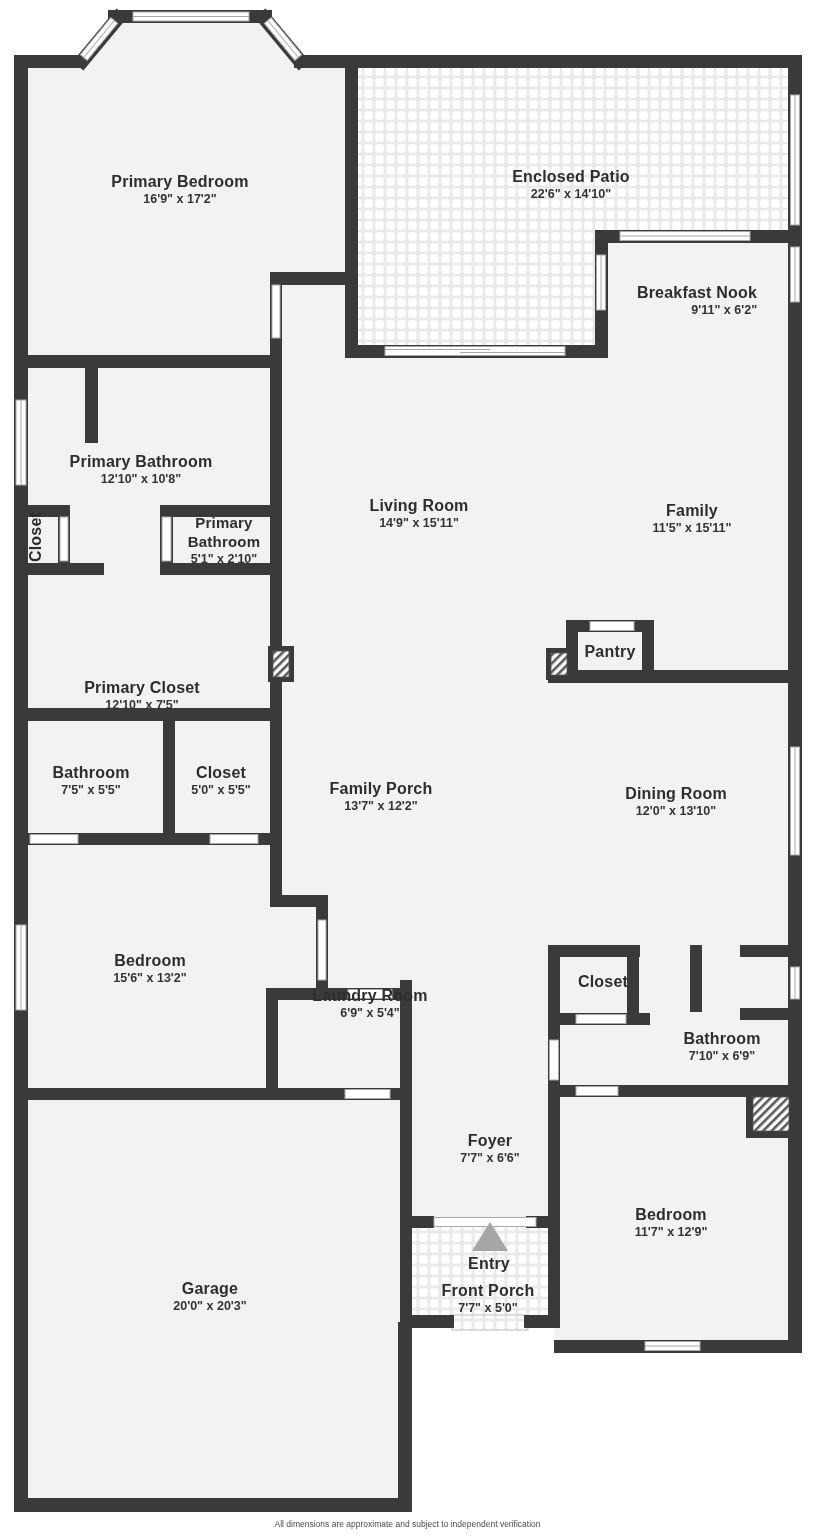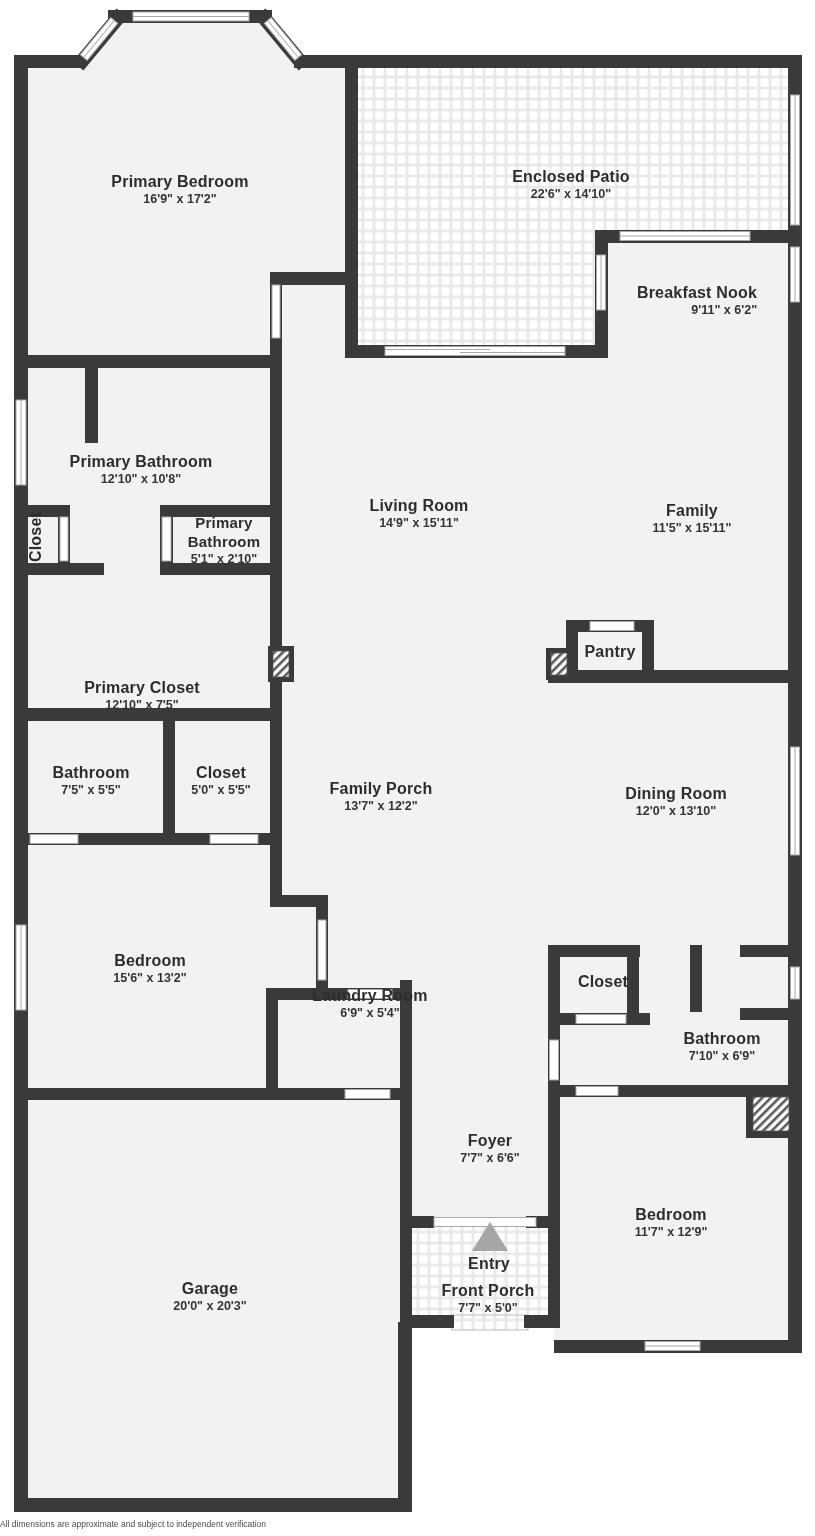--- a/index.html
+++ b/index.html
@@ -5,21 +5,21 @@
   html,body{margin:0;padding:0;background:#ffffff;}
   body{width:815px;height:1536px;position:relative;font-family:"Liberation Sans","DejaVu Sans",sans-serif;}
   #plan-wrap{position:absolute;inset:0;}
   svg{position:absolute;left:0;top:0;}
   .room-label{position:absolute;transform:translate(-50%,-50%);text-align:center;color:#2d2d2d;line-height:1.25;white-space:nowrap;pointer-events:none;}
   .room-label .rname{font-size:16px;font-weight:700;letter-spacing:.2px;}
   .room-label .rdims{font-size:12.5px;font-weight:700;color:#333;}
   .room-label.small .rname{font-size:15px;}
   .room-label.wrap{white-space:normal;width:118px;}
   .room-label.vertical{transform:translate(-50%,-50%) rotate(-90deg);}
-  #footer-note{position:absolute;left:0;top:1519px;width:815px;font-size:8.5px;color:#4a4a4a;}
+  #footer-note{position:absolute;left:0;top:1519px;width:815px;text-align:center;font-size:8.5px;color:#4a4a4a;}
 </style>
 </head>
 <body>
 
 <div id="plan-wrap">
 <svg width="815" height="1536" viewBox="0 0 815 1536">
   <defs>
     <pattern id="tile" width="11" height="11" patternUnits="userSpaceOnUse">
       <rect width="11" height="11" fill="#e9e9e9"></rect>
       <rect x="1.3" y="1.3" width="8.4" height="8.4" rx="1.6" fill="#ffffff"></rect>

